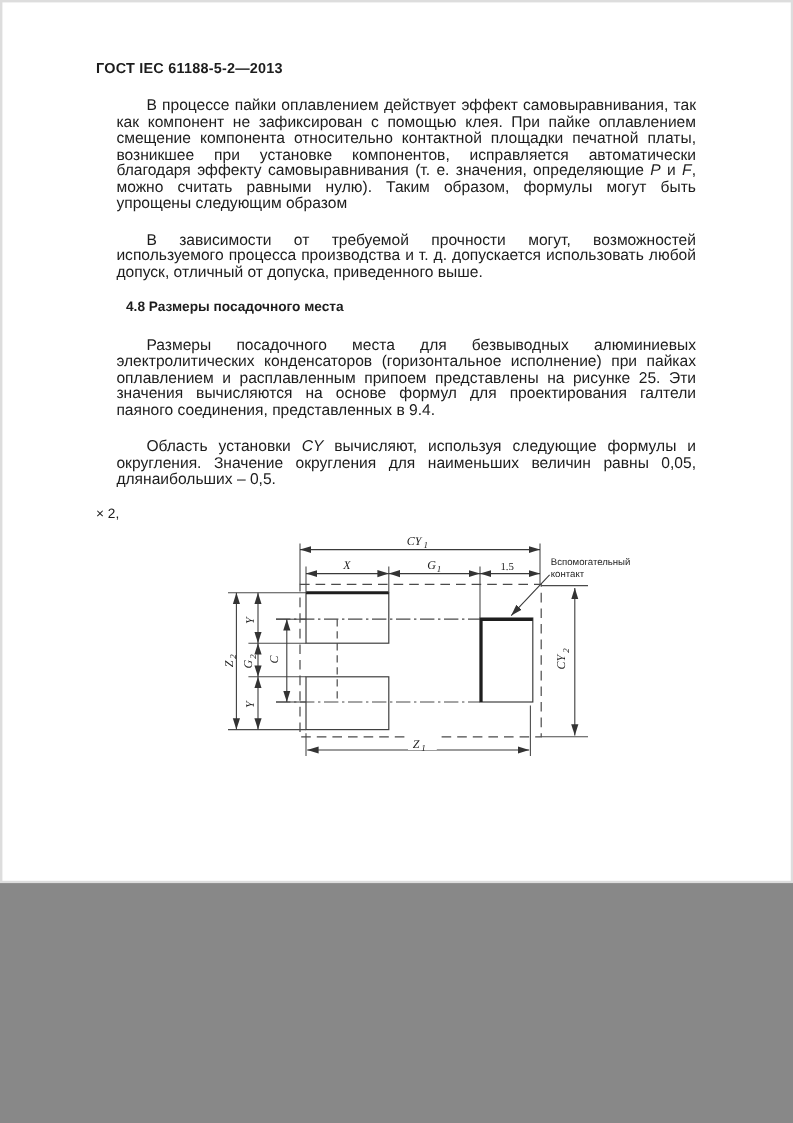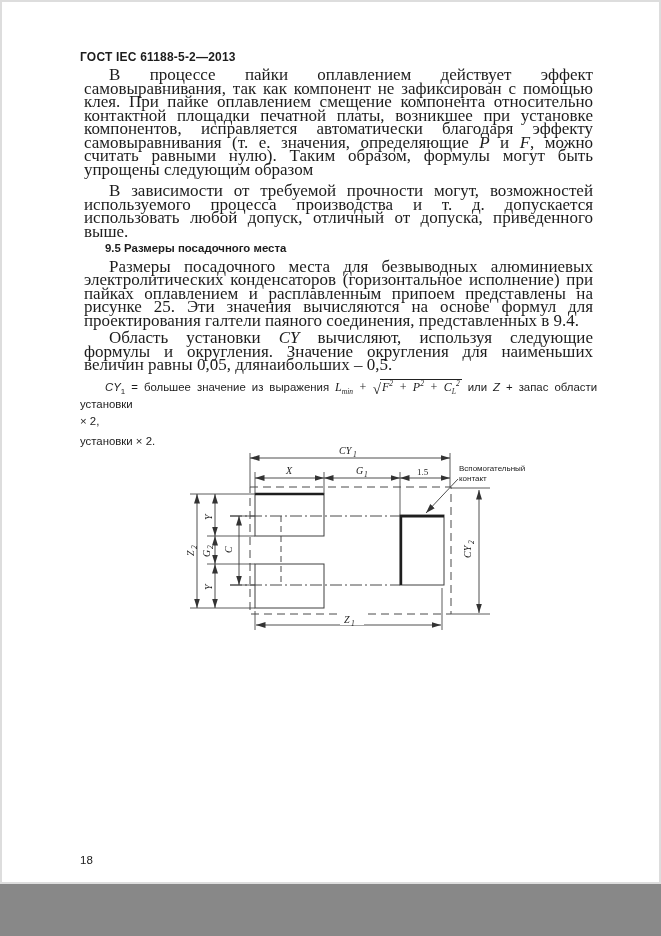--- a/index.html
+++ b/index.html
@@ -1,21 +1,21 @@
 <!DOCTYPE html>
 <html><head>
 <meta charset="utf-8">
 <style>
   html,body{margin:0;padding:0;background:#888;}
-  .page{width:661px;height:884px;background:#fff;position:relative;margin:0 auto;
+  .page{width:661px;height:736px;background:#fff;position:relative;margin:0 auto;
         box-sizing:border-box;border:2px solid #ddd;overflow:hidden;
         font-family:"Liberation Sans",sans-serif;color:#1c1c1c;}
   .content{position:absolute;left:78px;top:0;width:517px;}
   .hdr{margin-top:48px;font-size:12px;font-weight:bold;letter-spacing:.2px;}
-  p.body{margin:4px;font-size:17px;line-height:13.5px;text-align:justify;text-indent:25px;font-family:Liberation Serif, serif;}
+  p.body{margin:17px;font-size:13px;line-height:13.5px;text-align:justify;text-indent:25px;}
   .mt1{margin-top:27px;} .mt2{margin-top:8px;} .mt3{margin-top:4px;}
   .formulas{margin:8px 0 6px 25px;font-style:italic;font-size:11.5px;line-height:14.5px;}
   .formulas sub{font-size:8px;}
   .fgap{display:inline-block;width:12px;}
   .h95{margin:0;font-size:11.4px;line-height:13.5px;font-weight:bold;text-indent:25px;}
   sub{font-size:8px;} sup{font-size:8px;}
   .cyblock{margin-top:5px;font-size:11.4px;line-height:13.5px;}
   .cyline1{text-align:justify;text-align-last:justify;text-indent:25px;}
   .cyline2{margin-top:3px;}
   .mth{font-family:"Liberation Serif",serif;font-style:italic;font-size:12px;}
@@ -43,30 +43,28 @@
 <div class="page">
   <div class="content">
     <div class="hdr">ГОСТ IEC 61188-5-2—2013</div>
 
     <p class="body mt1">В процессе пайки оплавлением действует эффект самовыравнивания, так как компонент не зафиксирован с помощью клея. При пайке оплавлением смещение компонента относительно контактной площадки печатной платы, возникшее при установке компонентов, исправляется автоматически благодаря эффекту самовыравнивания (т. е. значения, определяющие <i>P</i> и <i>F</i>, можно считать равными нулю). Таким образом, формулы могут быть упрощены следующим образом</p>
 
     <div class="formulas">
     </div>
 
     <p class="body mt2">В зависимости от требуемой прочности могут, возможностей используемого процесса производства и т. д. допускается использовать любой допуск, отличный от допуска, приведенного выше.</p>
-    <p class="h95">9.5 Размеры посадочного места</p>
+    <p class="h95">4.8 Размеры посадочного места</p>
     <p class="body">Размеры посадочного места для безвыводных алюминиевых электролитических конденсаторов (горизонтальное исполнение) при пайках оплавлением и расплавленным припоем представлены на рисунке 25. Эти значения вычисляются на основе формул для проектирования галтели паяного соединения, представленных в 9.4.</p>
     <p class="body mt3">Область установки <i>CY</i> вычисляют, используя следующие формулы и округления. Значение округления для наименьших величин равны 0,05, длянаибольших – 0,5.</p>
 
     <div class="cyblock">
-      <div class="cyline1"><i>CY</i><sub>1</sub> = большее значение из выражения <span class="mth">L<sub>min</sub> + <span class="rad"><span class="rsign">√</span><span class="rbody">F<sup>2</sup> + P<sup>2</sup> + C<sub>L</sub><sup>2</sup></span></span></span> или <i>Z</i> + запас области установки</div>
       <div class="cyline2">× 2,</div>
     </div>
     <div class="cyblock" style="margin-top:7px">
-      <div class="cyline2">установки × 2.</div>
     </div>
   </div>
 
   <svg class="fig" viewBox="0 0 661 936">
     <defs>
       <marker id="mE" refX="9.5" refY="4" markerWidth="11" markerHeight="9" orient="auto" markerUnits="userSpaceOnUse">
         <path d="M0,1 L9.5,4 L0,7 Z" fill="#333"></path>
       </marker>
       <marker id="mS" refX="9.5" refY="4" markerWidth="11" markerHeight="9" orient="auto-start-reverse" markerUnits="userSpaceOnUse">
         <path d="M0,1 L9.5,4 L0,7 Z" fill="#333"></path>

